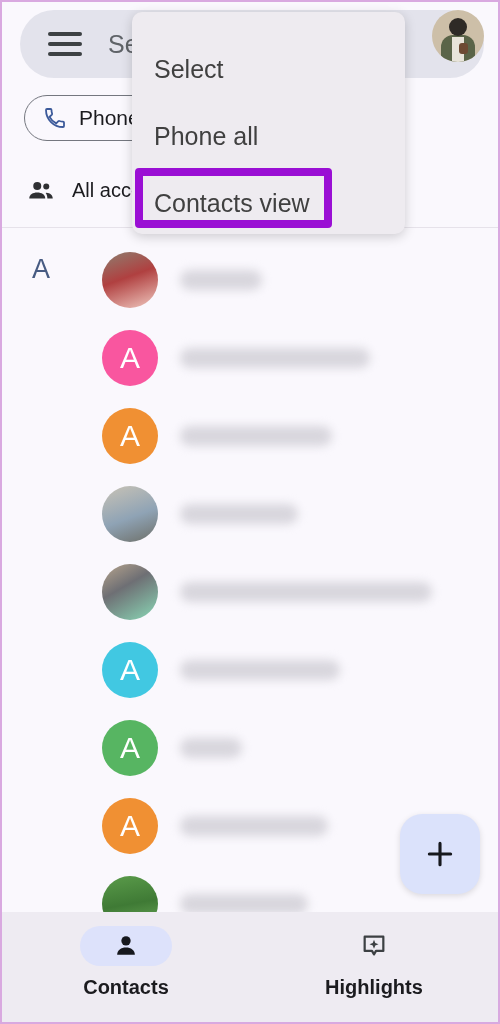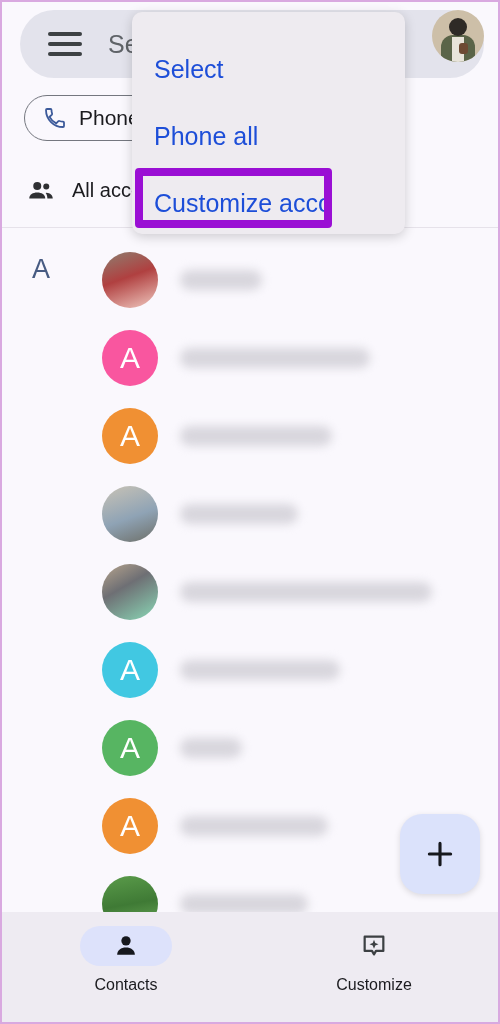--- a/index.html
+++ b/index.html
@@ -135,36 +135,36 @@
     flex:1;
     display:flex; flex-direction:column; align-items:center;
     padding-top:14px;
   }
   .navpill {
     width:92px; height:40px; border-radius:20px;
     display:flex; align-items:center; justify-content:center;
     margin-bottom:10px;
   }
   .navpill.active { background:#dde2fb; }
-  .navlabel { font-size:16px; color:#1b1b1f; }
+  .navlabel { font-size:20px; color:#1b1b1f;font-weight:bold; }
 
   
   .menu {
     position:absolute; left:130px; top:10px;
     width:273px; height:222px;
     background:#eeebf0;
     border-radius:10px;
     box-shadow:0 3px 12px rgba(0,0,0,0.18);
     z-index:50;
   }
   .menu-item {
     position:absolute; left:0; width:273px; height:68px;
     display:flex; align-items:center;
     padding-left:22px;
-    font-size:25px; color:#1d4ed8;
+    font-size:25px; color:#404040;
   }
   .menu-item.m0 { top:23px; }
   .menu-item.m1 { top:90px; }
   .menu-item.m2 { top:157px; }
 
   .highlight-box {
     position:absolute; left:133px; top:166px;
     width:197px; height:60px;
     border:8px solid #9a0fd4;
     border-radius:4px;
@@ -297,25 +297,25 @@
       <div class="navlabel">Contacts</div>
     </div>
 
     <div class="navitem">
       <div class="navpill">
         <svg width="28" height="28" viewBox="0 0 24 24">
           <path d="M4 4h16v12.2h-6.3L12 19.2l-1.7-3H4z" fill="none" stroke="#3c4043" stroke-width="1.9" stroke-linejoin="round"></path>
           <path d="M12 6.6l1.1 2.8 2.8 1.1-2.8 1.1-1.1 2.8-1.1-2.8-2.8-1.1 2.8-1.1z" fill="#3c4043"></path>
         </svg>
       </div>
-      <div class="navlabel">Customize</div>
+      <div class="navlabel">Highlights</div>
     </div>
 
   </div>
 
   <div class="menu">
     <div class="menu-item m0">Select</div>
     <div class="menu-item m1">Phone all</div>
-    <div class="menu-item m2">Customize acco</div>
+    <div class="menu-item m2">Contacts view</div>
   </div>
   <div class="highlight-box"></div>
 
 </div>
 
 </body></html>

